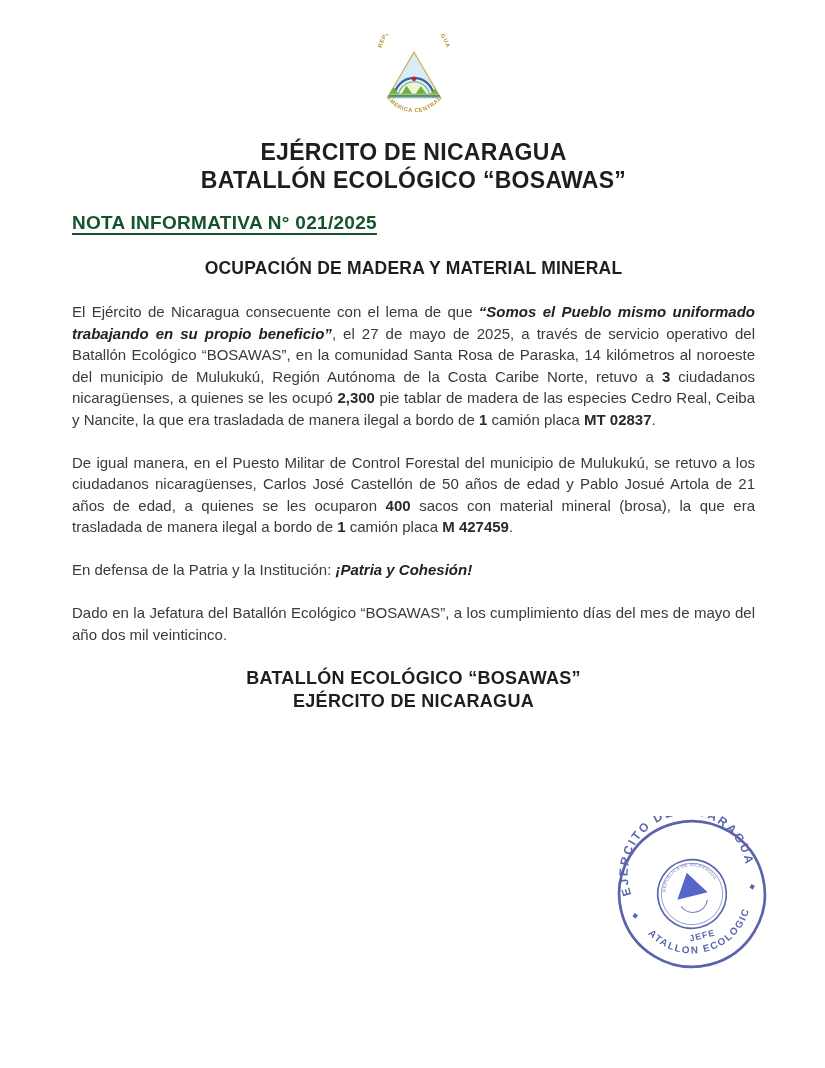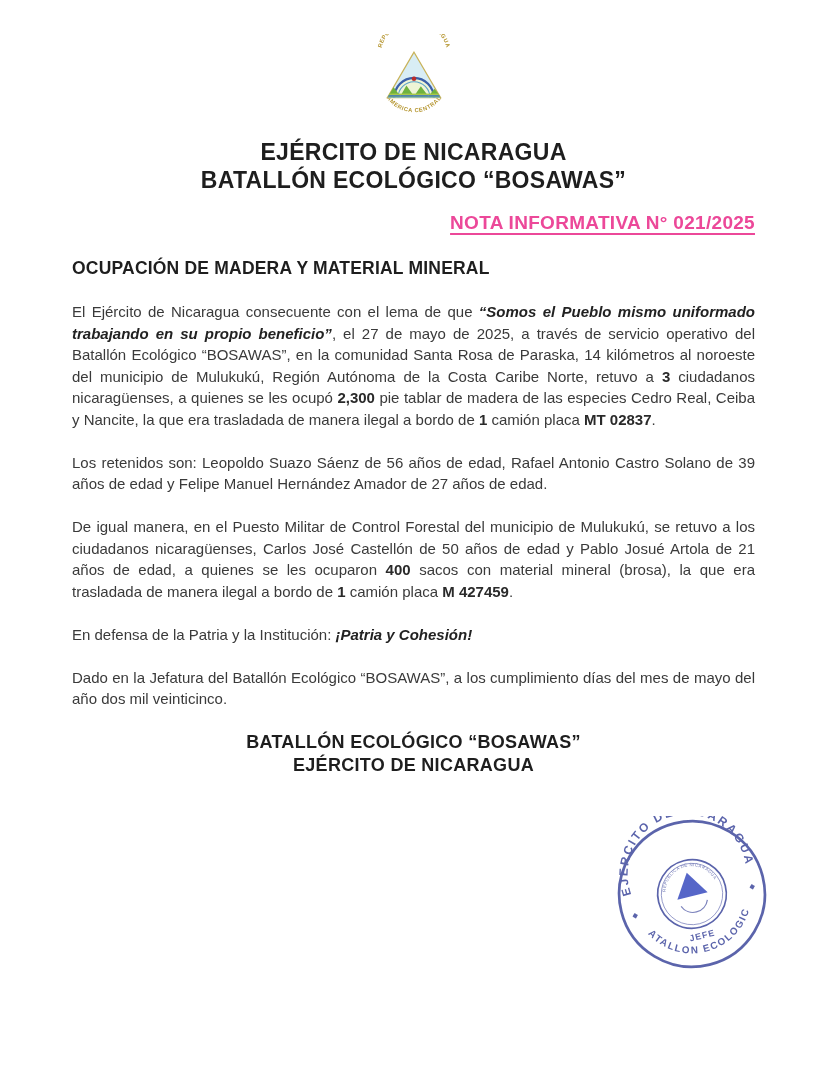--- a/index.html
+++ b/index.html
@@ -20,30 +20,30 @@
 
   .org-title {
     margin-top:12px;
     text-align:center;
     font-size:23px; line-height:28px;
     font-weight:bold; color:#1e1e1e;
     letter-spacing:0.3px;
   }
   .note-heading {
     margin-top:18px;
-    text-align:right;
-    font-size:19px; font-weight:bold; color:#ec4899;
+    text-align:left;
+    font-size:19px; font-weight:bold; color:#14532d;
     text-decoration:underline;
     text-underline-offset:4px;
     text-decoration-thickness:2px;
     letter-spacing:0.3px;
   }
   .subject-heading {
     margin-top:24px;
-    text-align:left;
+    text-align:center;
     font-size:17.5px; font-weight:bold; color:#1e1e1e;
     letter-spacing:0.2px;
   }
 
   .doc-body { margin-top:22px; }
   .doc-body p {
     font-size:15px;
     line-height:21.5px;
     text-align:justify;
     margin-bottom:21.5px;
@@ -107,21 +107,20 @@
 
     <div class="org-title">
       <div>EJÉRCITO DE NICARAGUA</div>
       <div>BATALLÓN ECOLÓGICO “BOSAWAS”</div>
     </div>
     <div class="note-heading">NOTA INFORMATIVA N° 021/2025</div>
     <div class="subject-heading">OCUPACIÓN DE MADERA Y MATERIAL MINERAL</div>
 
     <div class="doc-body" id="doc-body">
         <p><span>El Ejército de Nicaragua consecuente con el lema de que </span><span class="seg-bi">“Somos el Pueblo mismo uniformado trabajando en su propio beneficio”</span><span>, el 27 de mayo de 2025, a través de servicio operativo del Batallón Ecológico “BOSAWAS”, en la comunidad Santa Rosa de Paraska, 14 kilómetros al noroeste del municipio de Mulukukú, Región Autónoma de la Costa Caribe Norte, retuvo a </span><span class="seg-b">3</span><span> ciudadanos nicaragüenses, a quienes se les ocupó </span><span class="seg-b">2,300</span><span> pie tablar de madera de las especies Cedro Real, Ceiba y Nancite, la que era trasladada de manera ilegal a bordo de </span><span class="seg-b">1</span><span> camión placa </span><span class="seg-b">MT 02837</span><span>.</span></p>
-        <p><span>Los retenidos son: Leopoldo Suazo Sáenz de 56 años de edad, Rafael Antonio Castro Solano de 39 años de edad y Felipe Manuel Hernández Amador de 27 años de edad.</span></p>
         <p><span>De igual manera, en el Puesto Militar de Control Forestal del municipio de Mulukukú, se retuvo a los ciudadanos nicaragüenses, Carlos José Castellón de 50 años de edad y Pablo Josué Artola de 21 años de edad, a quienes se les ocuparon </span><span class="seg-b">400</span><span> sacos con material mineral (brosa), la que era trasladada de manera ilegal a bordo de </span><span class="seg-b">1</span><span> camión placa </span><span class="seg-b">M 427459</span><span>.</span></p>
         <p><span>En defensa de la Patria y la Institución: </span><span class="seg-bi">¡Patria y Cohesión!</span></p>
         <p><span>Dado en la Jefatura del Batallón Ecológico “BOSAWAS”, a los cumplimiento días del mes de mayo del año dos mil veinticinco.</span></p>
       </div>
 
     <div class="signature">
       <div>BATALLÓN ECOLÓGICO “BOSAWAS”</div>
       <div>EJÉRCITO DE NICARAGUA</div>
     </div>
   </div>

